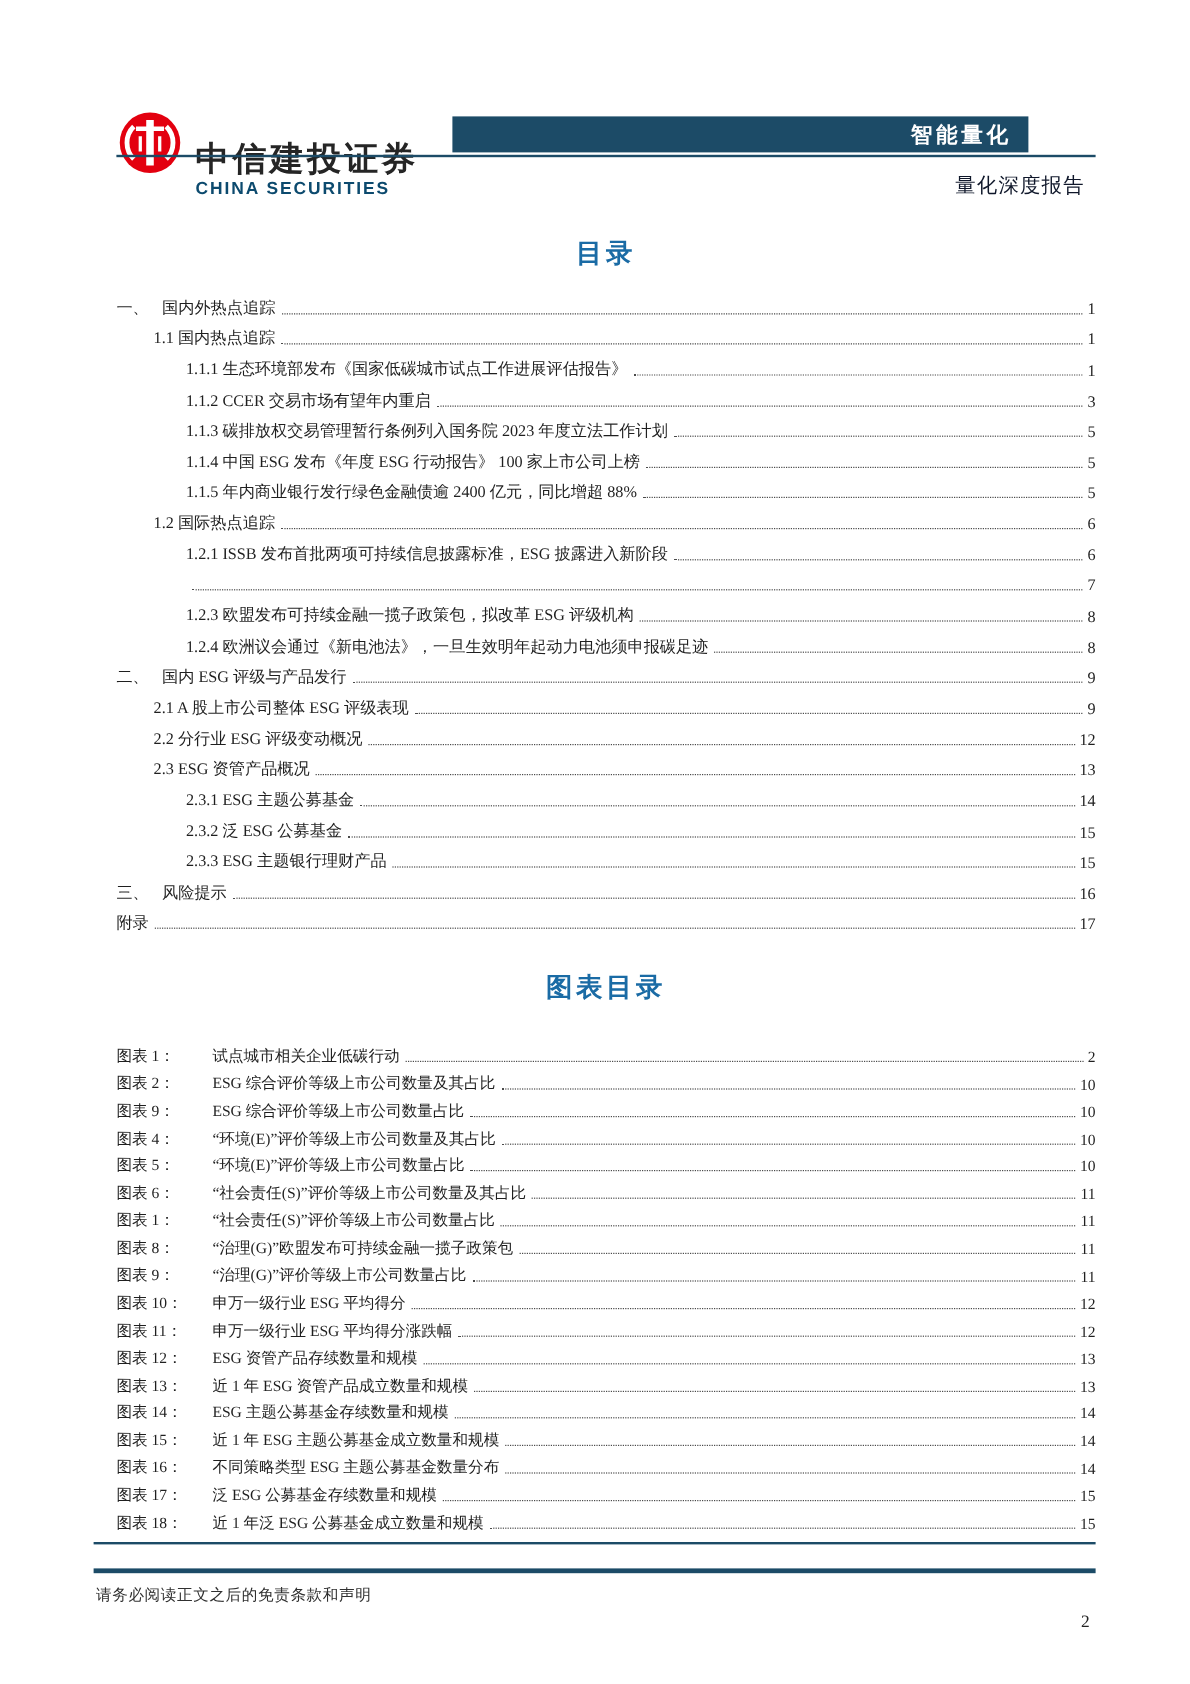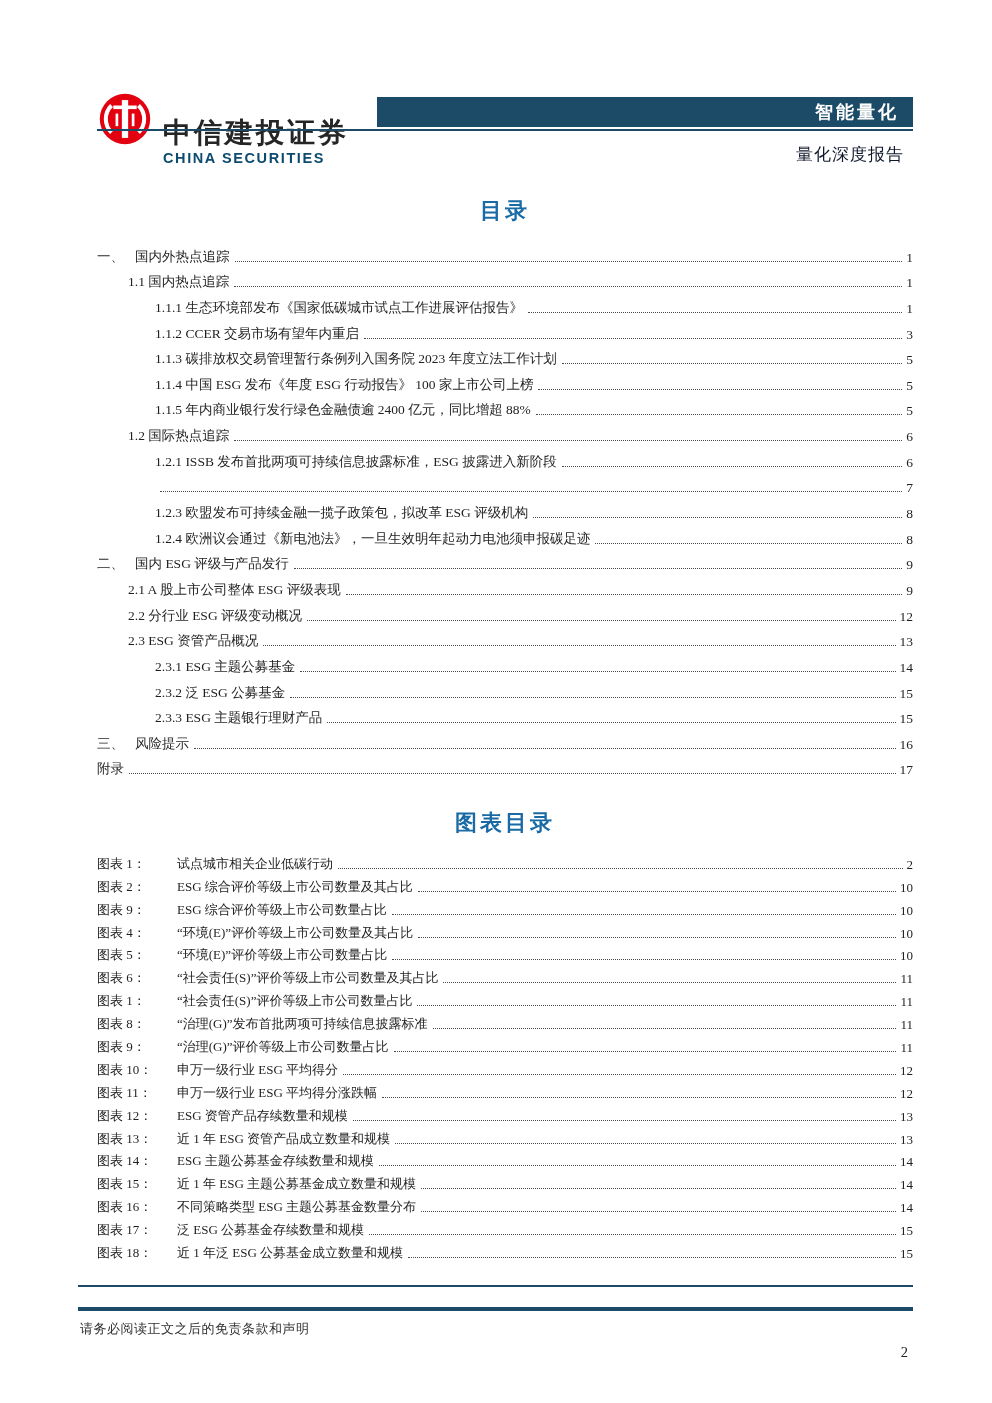--- a/index.html
+++ b/index.html
@@ -10,36 +10,36 @@
   }
   .page{position:absolute;inset:0;}
 
   
   .logo{position:absolute;left:98px;top:72px;display:flex;align-items:center;gap:11px;}
   .logo-mark svg{width:54px;height:54px;display:block;}
   .logo-cn{font-family:"Liberation Sans","DejaVu Sans",sans-serif;font-weight:bold;
     font-size:28px;color:#252525;letter-spacing:3px;line-height:1.1;margin-top:46px;}
   .logo-en{font-family:"Liberation Sans","DejaVu Sans",sans-serif;font-weight:bold;
     font-size:14.5px;color:#0c4a6e;letter-spacing:1.6px;margin-top:1px;}
-  .badge{position:absolute;left:377px;top:97px;width:536px;height:30px;box-sizing:border-box;
+  .badge{position:absolute;left:377px;top:97px;width:480px;height:30px;box-sizing:border-box;
     background:#1c4b67;color:#ffffff;text-align:right;padding-right:14px;
     font-family:"Liberation Sans","DejaVu Sans",sans-serif;font-weight:bold;
     font-size:18px;line-height:30px;letter-spacing:3px;}
   .header-rule{position:absolute;left:97px;top:129px;width:816px;height:2px;background:#1c4b67;}
   .report-type{position:absolute;top:143px;right:88px;color:#0f172a;
     font-size:17px;letter-spacing:1px;}
 
   
   .sec{position:absolute;left:97px;width:816px;}
   .sec h2{margin:0;text-align:center;font-family:"Liberation Sans","DejaVu Sans",sans-serif;
     font-weight:bold;font-size:22px;color:#1a6ba5;letter-spacing:3px;}
   .toc-sec{top:196px;}
   .fig-sec{top:808px;}
   #toc-list{margin-top:14px;}
-  #figure-list{margin-top:12px;}
+  #figure-list{margin-top:28px;}
 
   
   .toc-row{display:flex;align-items:flex-end;height:25.65px;font-size:13.5px;}
   .toc-row.lvl2{padding-left:31px;}
   .toc-row.lvl3{padding-left:58px;}
   .num{display:inline-block;width:38px;flex:none;}
   .t-text{white-space:nowrap;}
   .leader{flex:1;border-bottom:1.6px dotted #4a4a4a;margin:0 4px 4px 5px;min-width:12px;}
   .page-no{flex:none;}
 
@@ -232,21 +232,21 @@
           <span class="page-no">11</span>
         </div>
         <div class="fig-row">
           <span class="fig-label">图表 1：</span>
           <span class="t-text">“社会责任(S)”评价等级上市公司数量占比</span>
           <span class="leader"></span>
           <span class="page-no">11</span>
         </div>
         <div class="fig-row">
           <span class="fig-label">图表 8：</span>
-          <span class="t-text">“治理(G)”发布首批两项可持续信息披露标准</span>
+          <span class="t-text">“治理(G)”欧盟发布可持续金融一揽子政策包</span>
           <span class="leader"></span>
           <span class="page-no">11</span>
         </div>
         <div class="fig-row">
           <span class="fig-label">图表 9：</span>
           <span class="t-text">“治理(G)”评价等级上市公司数量占比</span>
           <span class="leader"></span>
           <span class="page-no">11</span>
         </div>
         <div class="fig-row">

